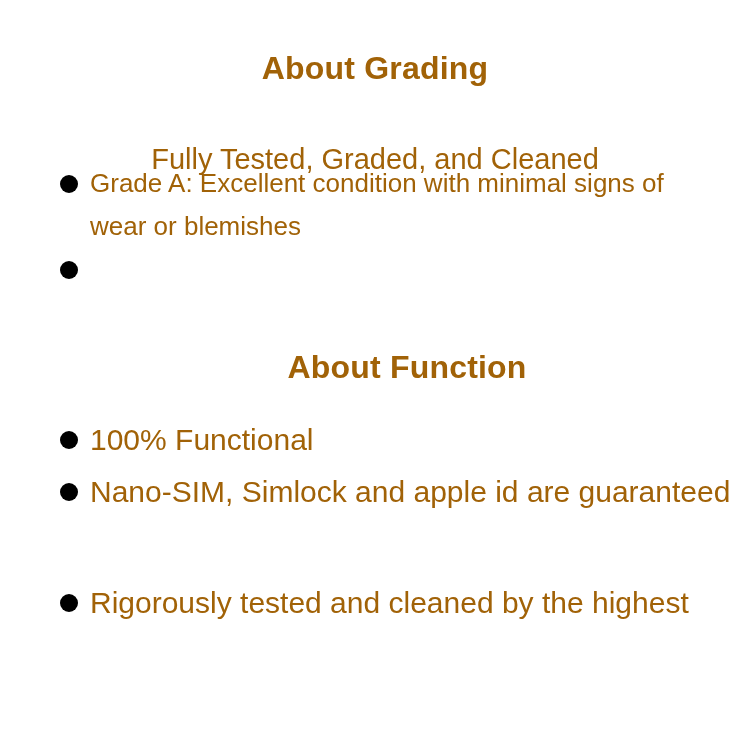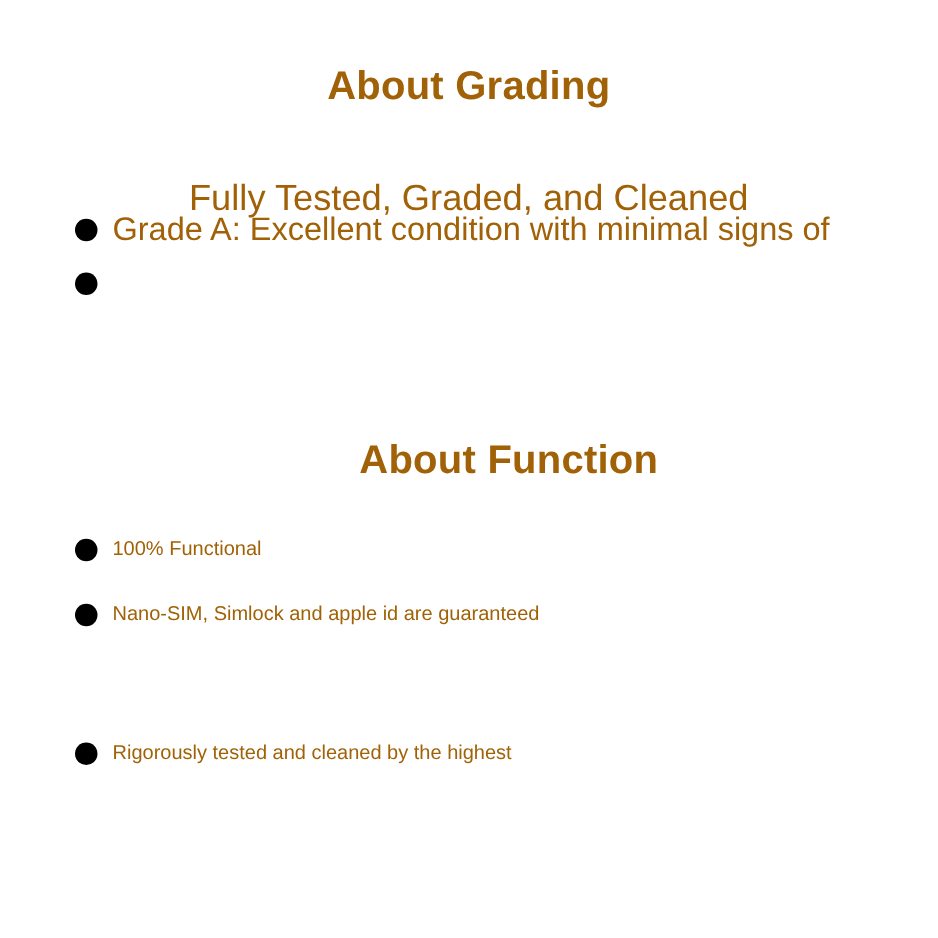--- a/index.html
+++ b/index.html
@@ -40,21 +40,21 @@
     position: absolute;
     left: 60px;
   }
   .grading-list { top: 162px; }
   .list-item {
     position: relative;
     padding-left: 30px;
     font-size: 26px;
     line-height: 43px;
   }
-  .fn-item { position: absolute; left: 60px; line-height: 44px; font-size: 16px; padding-left: 30px; }
+  .fn-item { position: absolute; left: 60px; line-height: 44px; font-size: 30px; padding-left: 30px; }
   .fn-item-1 { top: 418px; }
   .fn-item-2 { top: 470px; }
   .fn-item-3 { top: 526px; }
   .fn-item-4 { top: 581px; }
   .bullet {
     position: absolute;
     left: 0;
     top: 13px;
     width: 18px;
     height: 18px;
@@ -69,20 +69,21 @@
 <div class="canvas">
 
   <div class="section-title title-grading">About Grading</div>
 
   <div class="subtitle">Fully Tested, Graded, and Cleaned</div>
 
   <div class="bullet-list grading-list">
     <div class="list-item">
       <span class="bullet"></span>
       <span class="line">Grade A: Excellent condition with minimal signs of</span>
+      <span class="line">wear or blemishes</span>
     </div>
     <div class="list-item">
       <span class="bullet"></span>
     </div>
   </div>
 
   <div class="section-title title-function">About Function</div>
 
   <div class="fn-item fn-item-1">
     <span class="bullet"></span>

